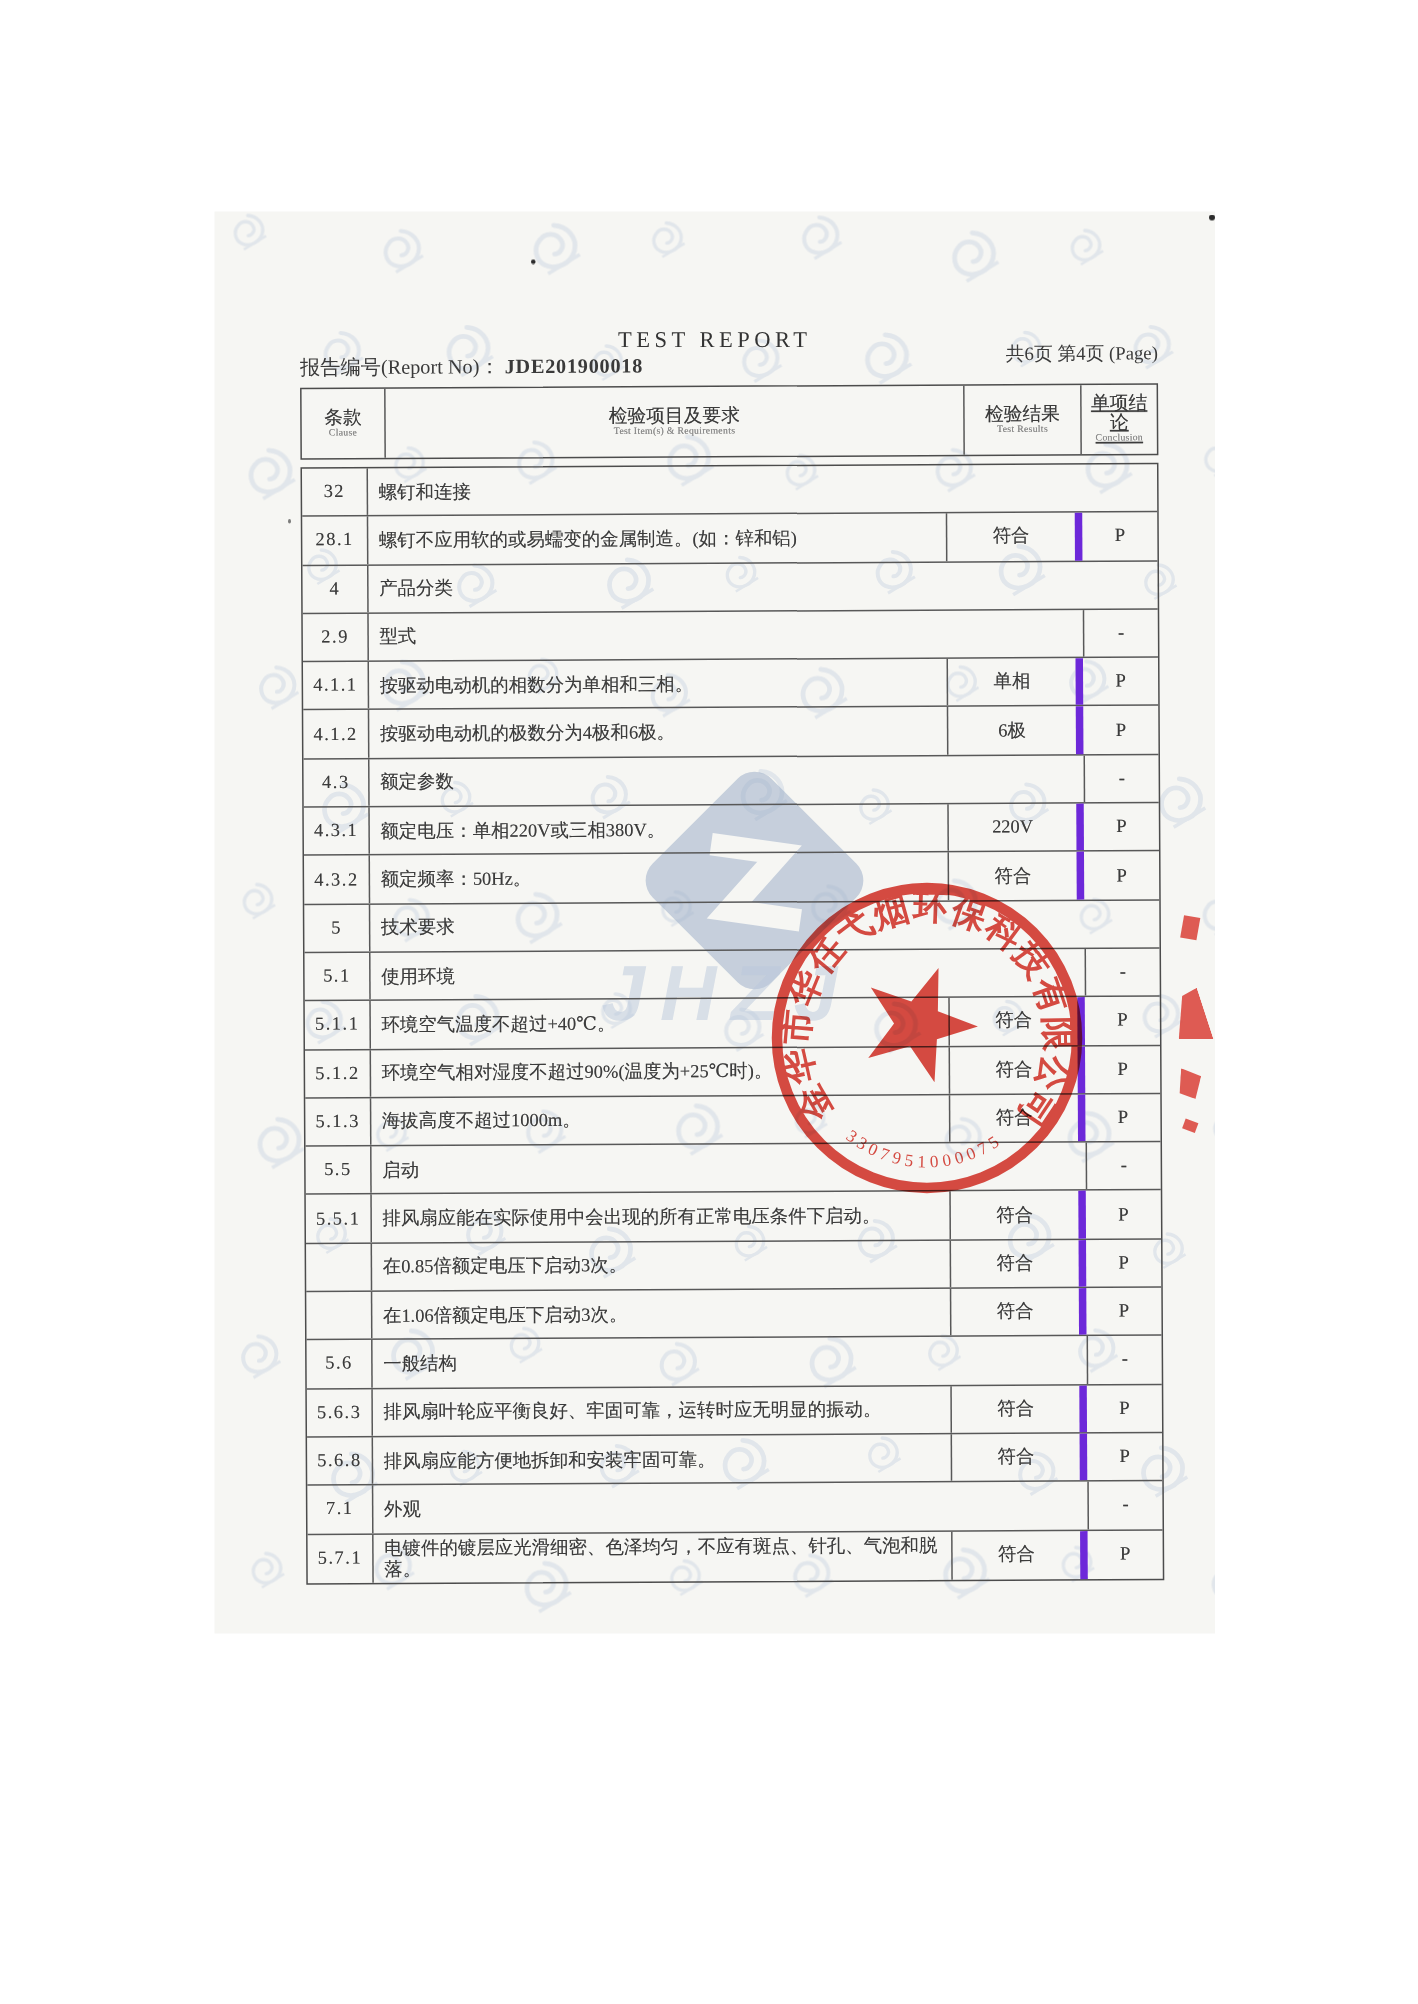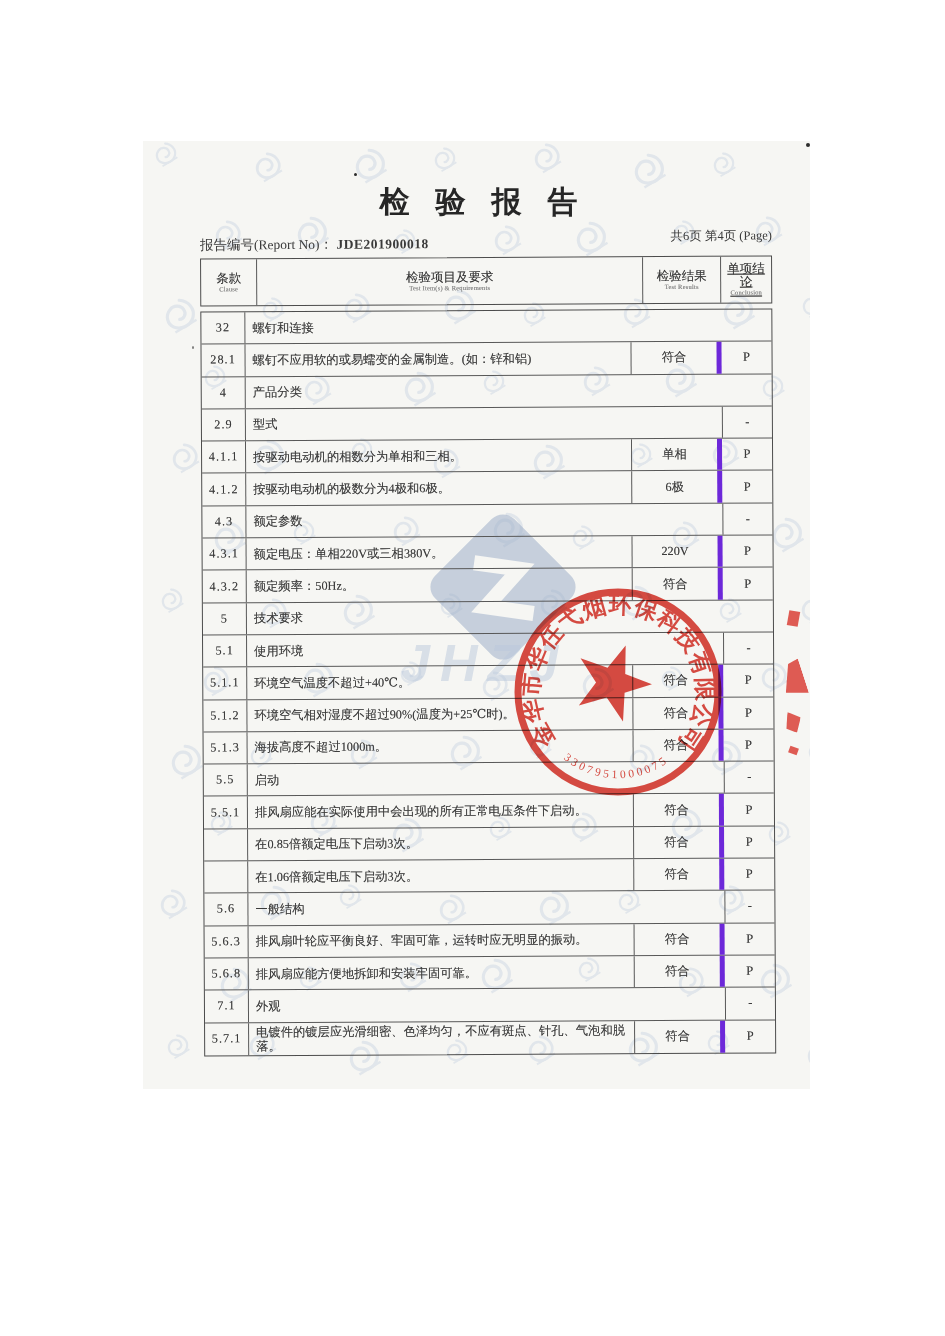--- a/index.html
+++ b/index.html
@@ -173,21 +173,21 @@
   </svg>
 
   <svg class="biglogo" viewBox="0 0 220 180">
     <g transform="translate(108,86)" opacity="0.55">
       <rect x="-56" y="-56" width="112" height="112" rx="16" transform="rotate(45)" fill="#9fb0c9"></rect>
       <path d="M-32,-20 L14,-20 L-14,22 L34,22" fill="none" stroke="#f6f6f3" stroke-width="15" transform="rotate(8)"></path>
     </g>
   </svg>
   <div class="bigletters">JHZJ</div>
 
-  <div class="title-cn">检验报告</div>
+  <div class="title-en">TEST REPORT</div>
 
   <div class="doc-rot">
     <div class="report-line">
       <span>报告编号(Report No)：</span>
       <span class="report-no">JDE201900018</span>
     </div>
     <div class="page-info">共6页 第4页 (Page)</div>
 
     <div class="tbl">
       <div class="t-head">

